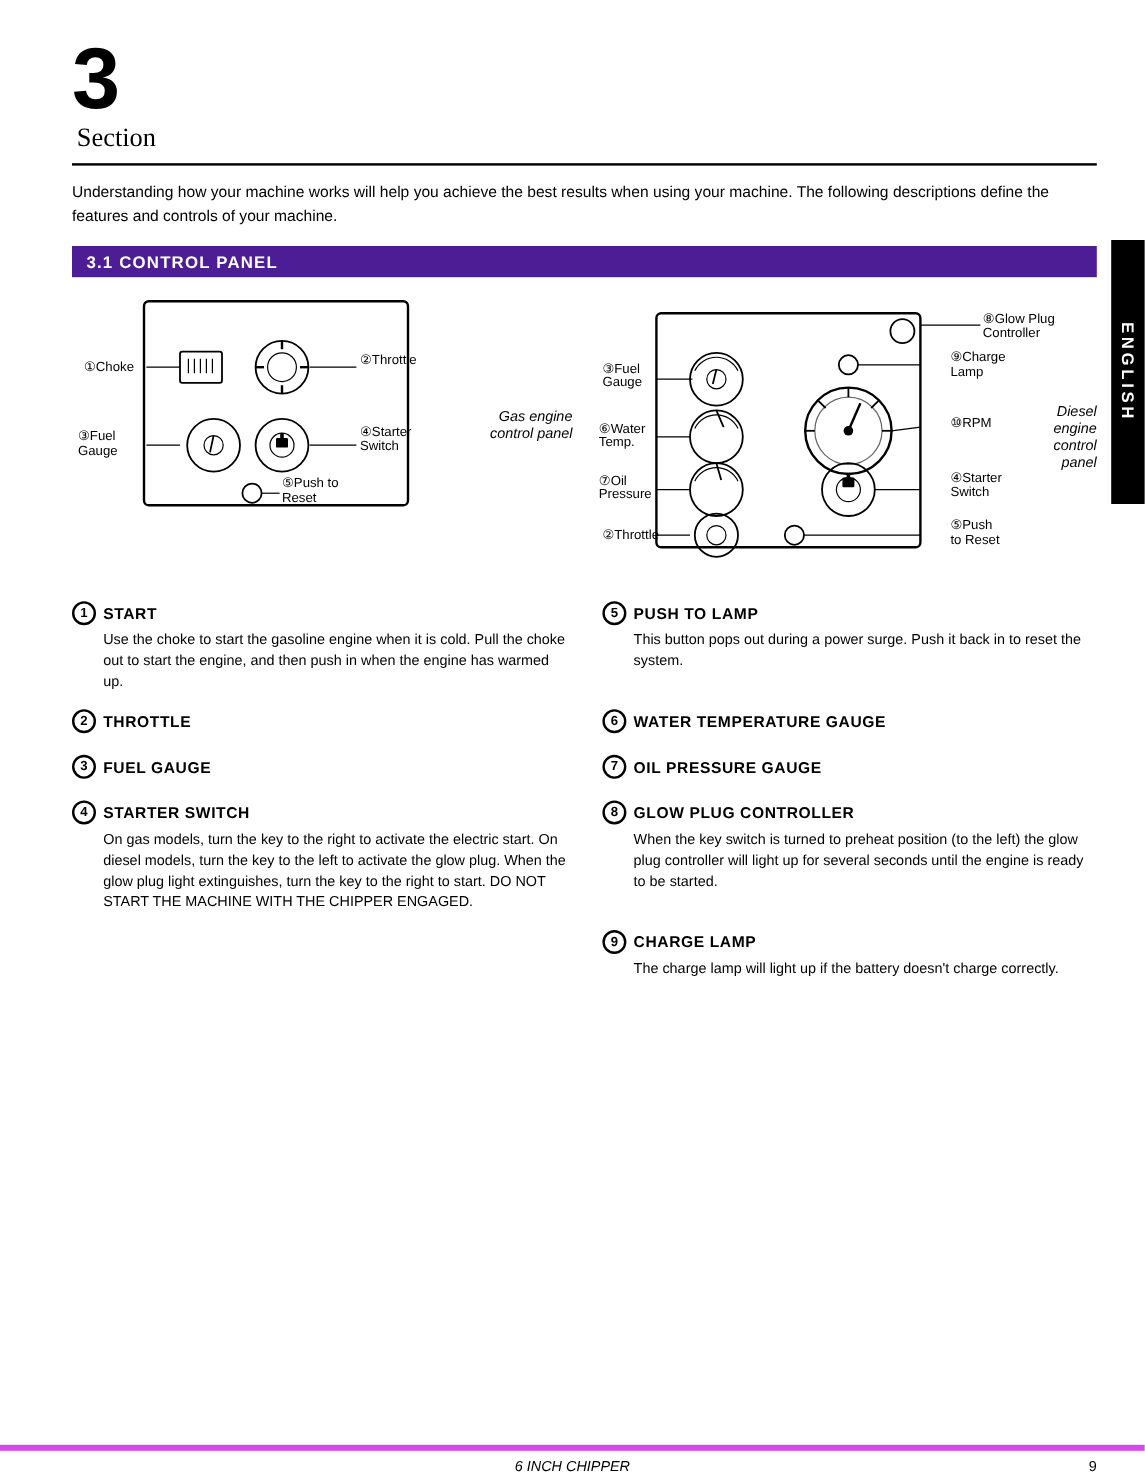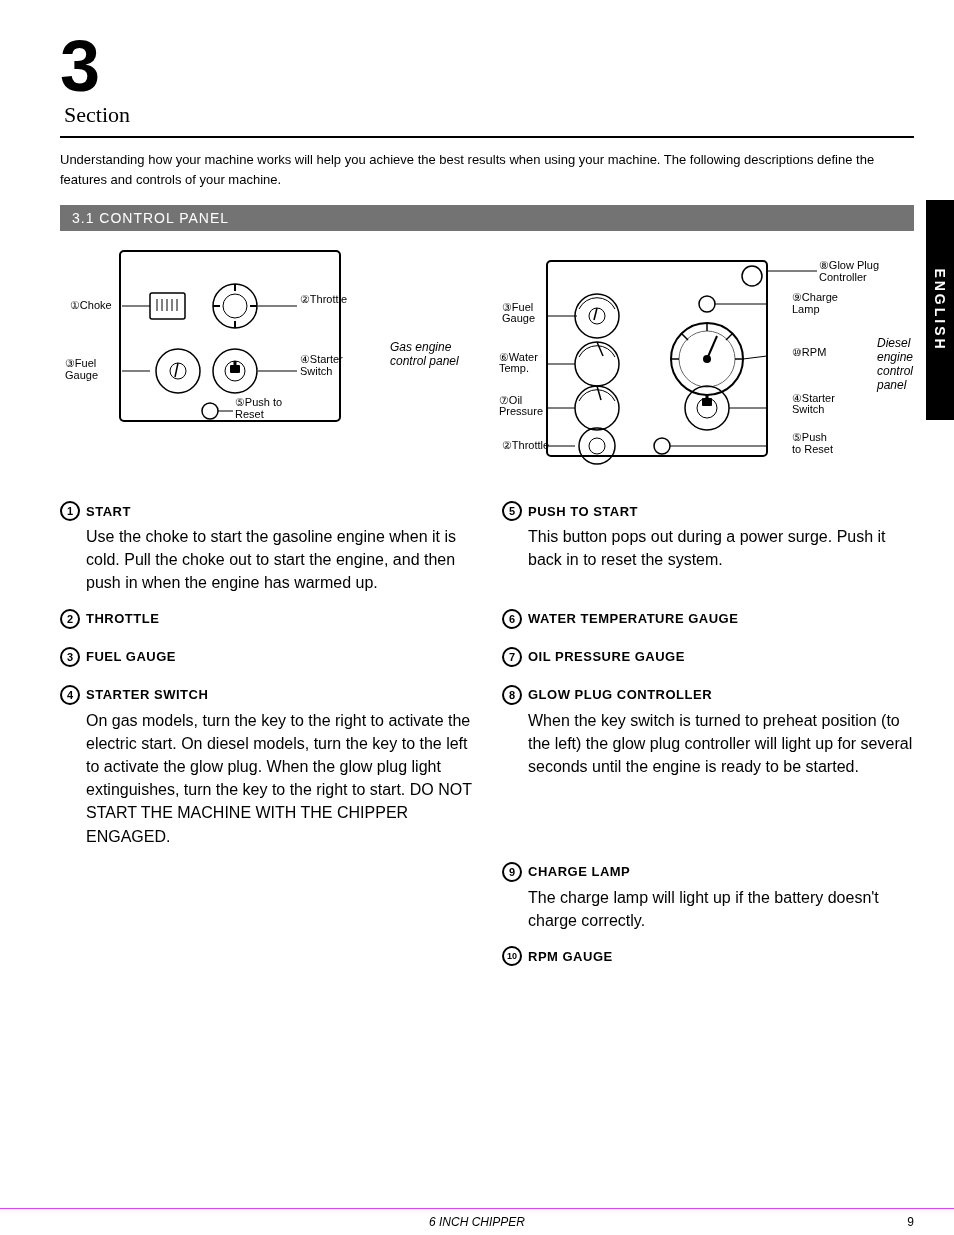--- a/index.html
+++ b/index.html
@@ -70,46 +70,46 @@
       border-top: 2px solid #000;
       margin: 8px 40px 12px 60px;
     }
     .intro-text {
       padding: 0 40px 16px 60px;
       font-size: 13px;
       line-height: 1.5;
     }
     
     .section-heading-bar {
-      background: #737373;
+      background: #4c1d95;
       color: #fff;
       padding: 5px 12px;
       margin: 0 40px 0 60px;
       font-size: 14px;
-      font-weight: normal;
+      font-weight: bold;
       letter-spacing: 1px;
     }
     
     .diagrams-row {
       display: flex;
       gap: 20px;
       padding: 10px 40px 0 60px;
       align-items: flex-start;
     }
     .diagram-container {
       flex: 1;
       display: flex;
       flex-direction: row;
       align-items: center;
     }
     .diagram-caption {
       font-style: italic;
       font-size: 12px;
       margin-top: 6px;
-      text-align: left;
+      text-align: right;
     }
     
     svg.panel-svg {
       overflow: visible;
     }
     
     .features-section {
       padding: 20px 40px 0 60px;
       display: grid;
       grid-template-columns: 1fr 1fr;
@@ -135,31 +135,31 @@
       font-size: 11px;
       font-weight: bold;
       flex-shrink: 0;
     }
     .feature-title {
       font-size: 13px;
       font-weight: bold;
       letter-spacing: 0.5px;
     }
     .feature-desc {
-      font-size: 16px;
+      font-size: 12px;
       line-height: 1.45;
       padding-left: 26px;
     }
     
     .page-footer {
       position: absolute;
       bottom: 0;
       left: 0;
       right: 0;
-      border-top: 1px solid #d946ef;
+      border-top: 5px solid #d946ef;
       display: flex;
       justify-content: center;
       align-items: center;
       padding: 6px 40px;
     }
     .footer-center {
       font-size: 12px;
       font-style: italic;
     }
     .footer-right {
@@ -340,21 +340,21 @@
       <div class="feature-title-row">
         <span class="feature-number-circle">1</span>
         <span class="feature-title">START</span>
       </div>
       <div class="feature-desc">Use the choke to start the gasoline engine when it is cold. Pull the choke out to start the engine, and then push in when the engine has warmed up.</div>
     </div>
 
     <div class="feature-item">
       <div class="feature-title-row">
         <span class="feature-number-circle">5</span>
-        <span class="feature-title">PUSH TO START</span>
+        <span class="feature-title">PUSH TO LAMP</span>
       </div>
       <div class="feature-desc">This button pops out during a power surge. Push it back in to reset the system.</div>
     </div>
 
     <div class="feature-item">
       <div class="feature-title-row">
         <span class="feature-number-circle">2</span>
         <span class="feature-title">THROTTLE</span>
       </div>
     </div>
@@ -401,26 +401,20 @@
     <div class="feature-item">
       <div class="feature-title-row">
         <span class="feature-number-circle">9</span>
         <span class="feature-title">CHARGE LAMP</span>
       </div>
       <div class="feature-desc">The charge lamp will light up if the battery doesn't charge correctly.</div>
     </div>
 
     <div class="feature-item"></div>
 
-    <div class="feature-item">
-      <div class="feature-title-row">
-        <span class="feature-number-circle" style="font-size:9px;">10</span>
-        <span class="feature-title">RPM GAUGE</span>
-      </div>
-    </div>
 
   </div>
 
   <div class="page-footer">
     <span class="footer-center">6 INCH CHIPPER</span>
     <span class="footer-right">9</span>
   </div>
 </div>
 
 </body></html>

